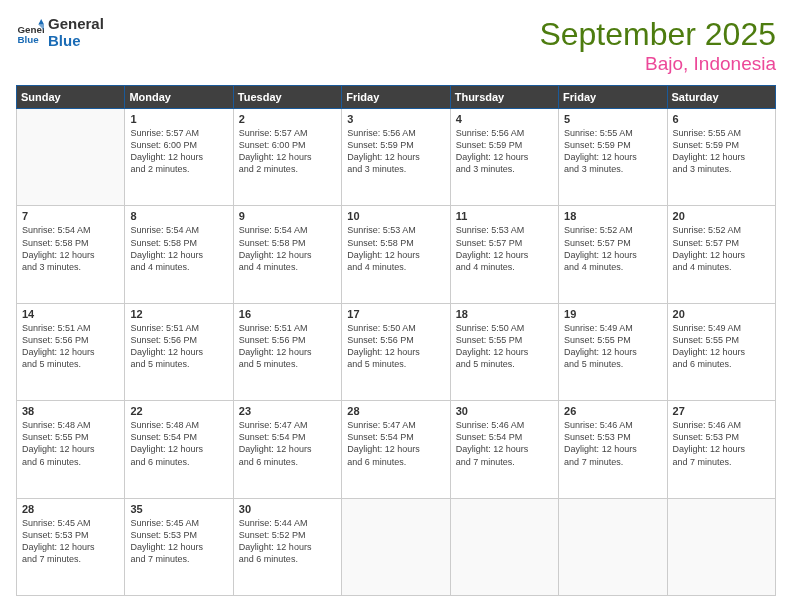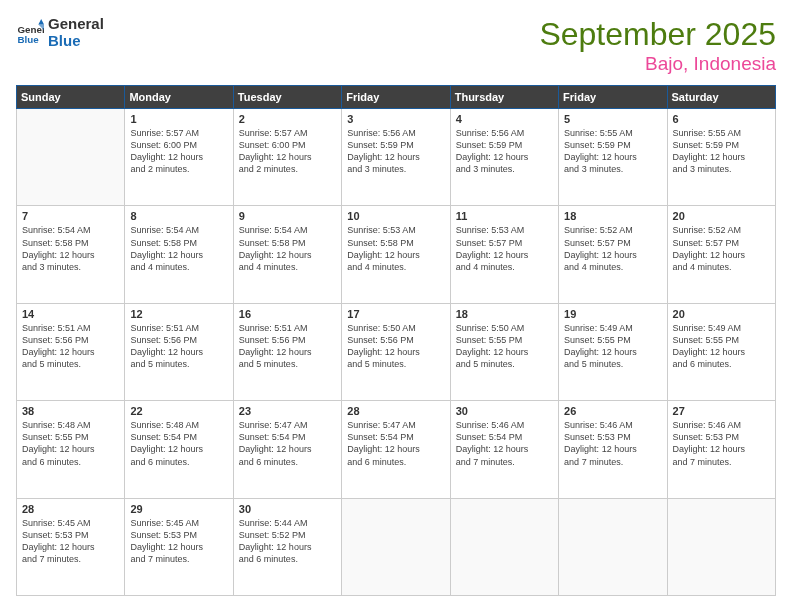--- a/index.html
+++ b/index.html
@@ -321,21 +321,21 @@
         </tr>
         <tr>
           <td>
             <span class="day-num">28</span>
             <div class="cell-text">Sunrise: 5:45 AM</div>
             <div class="cell-text">Sunset: 5:53 PM</div>
             <div class="cell-text">Daylight: 12 hours</div>
             <div class="cell-text">and 7 minutes.</div>
           </td>
           <td>
-            <span class="day-num">29</span>
+            <span class="day-num">35</span>
             <div class="cell-text">Sunrise: 5:45 AM</div>
             <div class="cell-text">Sunset: 5:53 PM</div>
             <div class="cell-text">Daylight: 12 hours</div>
             <div class="cell-text">and 7 minutes.</div>
           </td>
           <td>
             <span class="day-num">30</span>
             <div class="cell-text">Sunrise: 5:44 AM</div>
             <div class="cell-text">Sunset: 5:52 PM</div>
             <div class="cell-text">Daylight: 12 hours</div>

